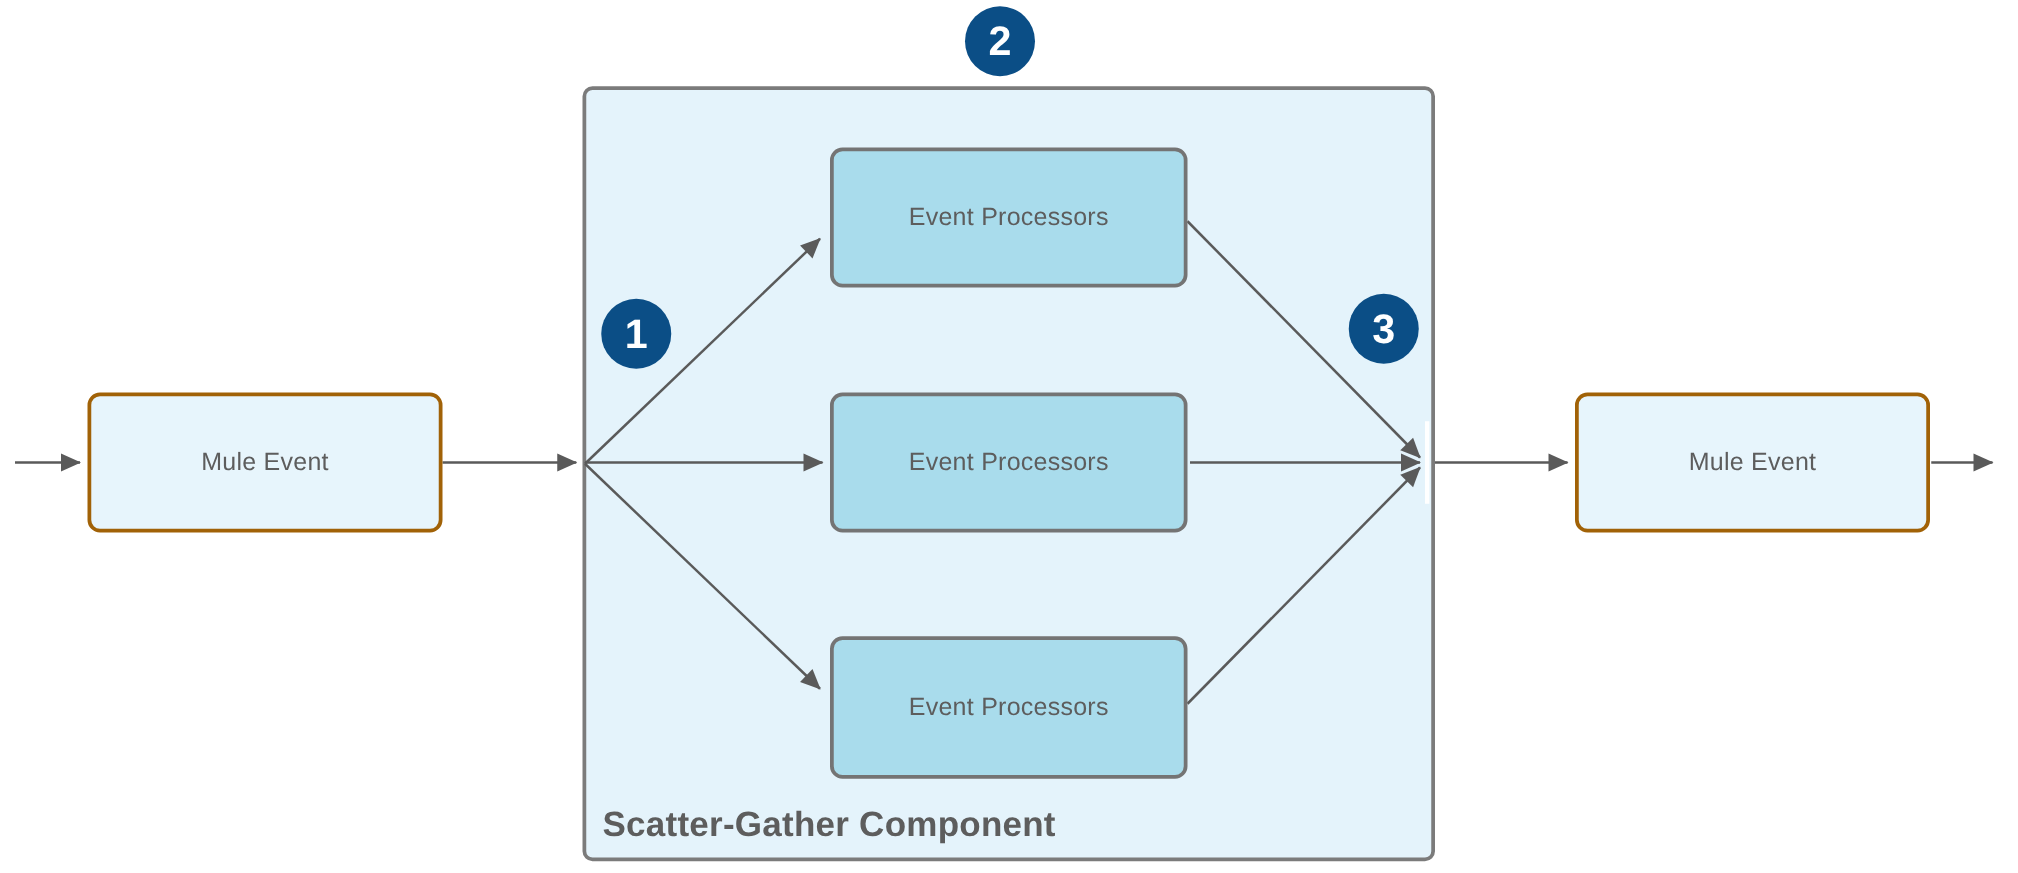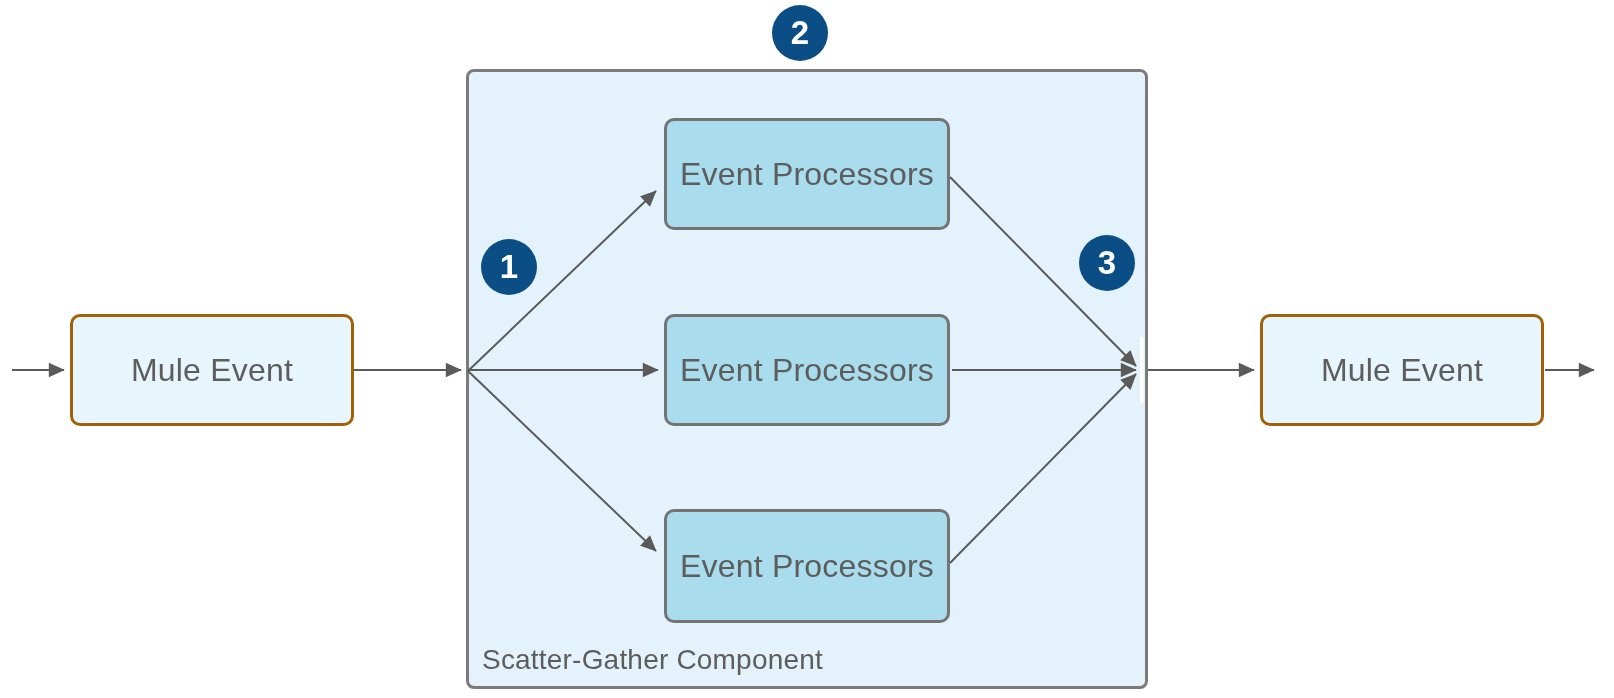--- a/index.html
+++ b/index.html
@@ -19,20 +19,21 @@
     position: absolute;
     left: 466px;
     top: 69px;
     width: 682px;
     height: 620px;
     box-sizing: border-box;
     background: #e4f3fb;
     border: 3px solid #7b7b7b;
     border-radius: 8px;
     z-index: 0;
+    font-weight: bold;
   }
   .sg-label {
     position: absolute;
     left: 13px;
     bottom: 10px;
     font-size: 28px;
     color: #5d5d5d;
     letter-spacing: 0.2px;
     white-space: nowrap;
   }
@@ -42,21 +43,21 @@
     top: 0;
     z-index: 1;
     pointer-events: none;
   }
   .node {
     position: absolute;
     box-sizing: border-box;
     display: flex;
     align-items: center;
     justify-content: center;
-    font-size: 32px;
+    font-size: 20px;
     color: #5d5d5d;
     z-index: 2;
     letter-spacing: 0.2px;
   }
   .mule {
     background: #e7f5fc;
     border: 3px solid #a16207;
     border-radius: 10px;
   }
   .proc {

